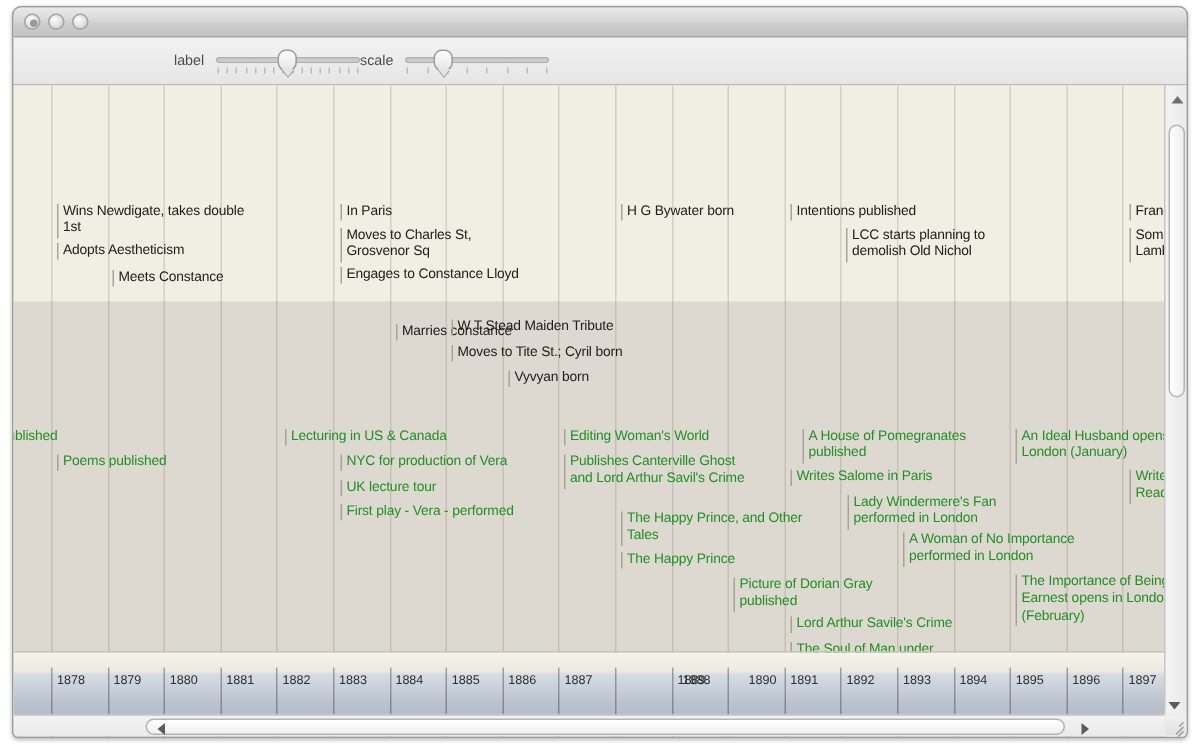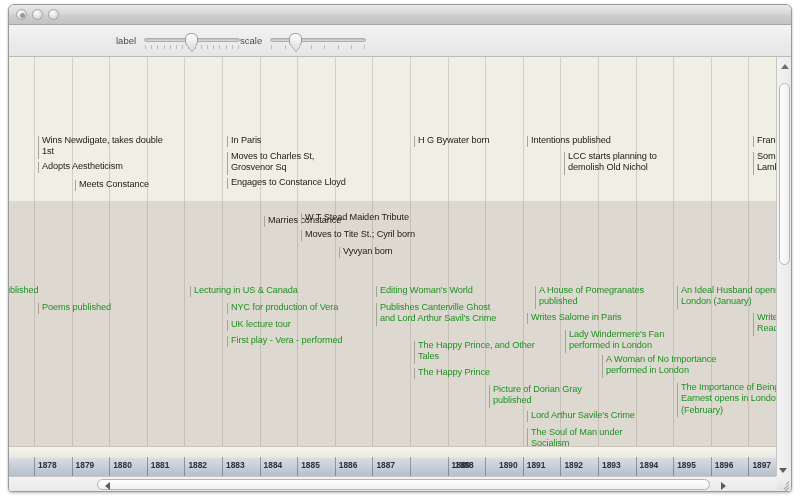--- a/index.html
+++ b/index.html
@@ -132,24 +132,23 @@
     position:absolute; left:0; top:1px;
     width:1px; height: 100%;
     background: #a9a49a;
   }
   .event.top { color: #23201c; }
   .event.bot { color: #1f9023; }
   .event.bot::before { background: #a8a196; }
 
   
   .axis {
-    position: absolute; left: 0; right: 0; bottom: 0; height: 46px;
+    position: absolute; left: 0; right: 0; bottom: 0; height: 58px;
     background: linear-gradient(to bottom,#f4f3ef 0%,#eceadf 22%,#d7dce3 26%,#b9c2cd 60%,#aab4c2 100%);
     border-top: 1px solid #c7c3b7;
-    font-weight: bold;
   }
   .axis .ticks { position: absolute; left: 0; right: 0; top: 10px; bottom: 0; }
   .axis .ticks i {
     position: absolute; top: 0; bottom: 0; width: 1px;
     background: rgba(60,70,85,.45);
   }
   .year {
     position: absolute; top: 13px;
     font-size: 8.4px; color: #2b2f36;
     padding-left: 4px;

